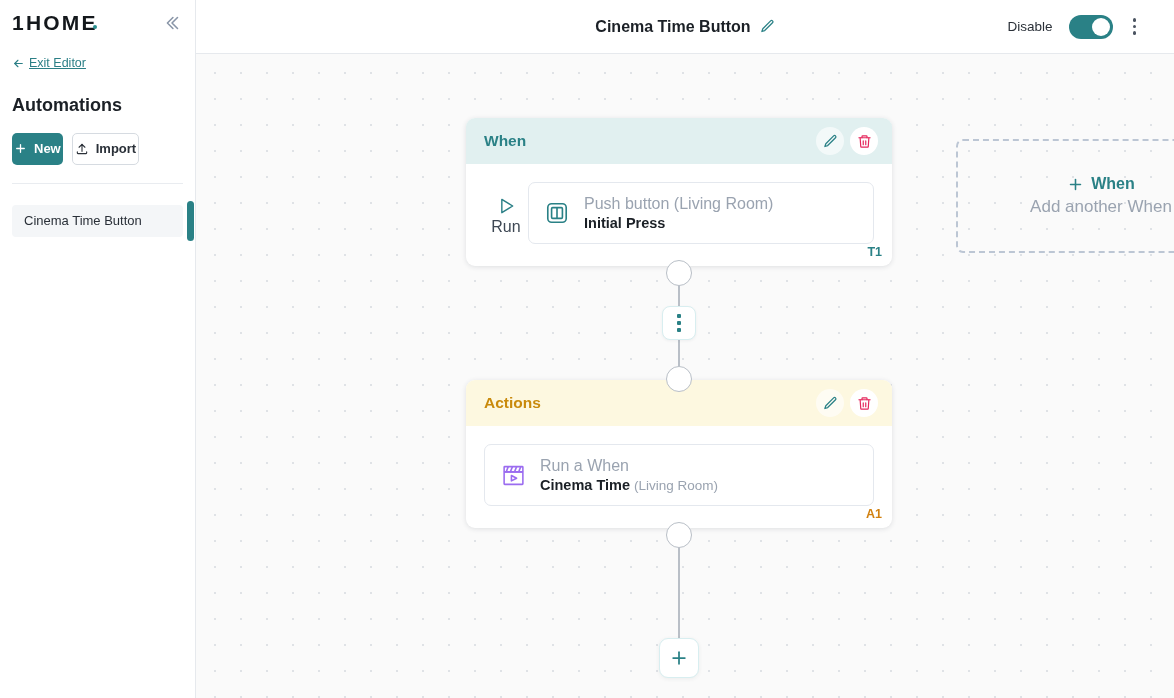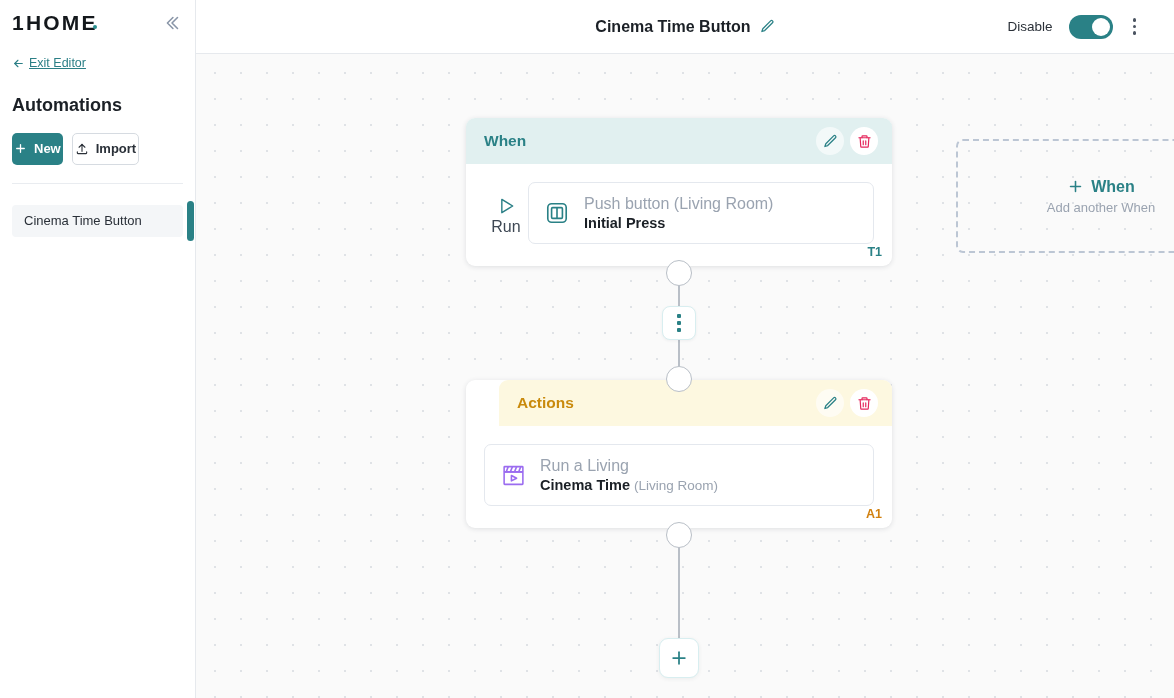--- a/index.html
+++ b/index.html
@@ -118,21 +118,21 @@
   }
   .card-when { left: 270px; top: 118px; }
   .card-actions { left: 270px; top: 380px; }
 
   .card-head {
     height: 46px; border-radius: 9px 9px 0 0;
     display: flex; align-items: center;
     padding: 0 14px 0 18px;
   }
   .head-when { background: #e1f0f0; }
-  .head-actions { background: #fdf8e0; margin-left: 33px; }
+  .head-actions { background: #fdf8e0; }
   .card-head-title { font-size: 15.5px; font-weight: bold; flex: 1; }
   .title-when { color: #2a8186; }
   .title-actions { color: #c98a0c; }
   .head-btns { display: flex; gap: 6px; }
   .icon-circle {
     width: 28px; height: 28px; border-radius: 50%;
     background: #ffffff;
     display: flex; align-items: center; justify-content: center;
     cursor: pointer;
   }
@@ -197,21 +197,21 @@
     position: absolute; left: 760px; top: 139px;
     width: 290px; height: 114px;
     border: 2px dashed #bcc6d4; border-radius: 7px;
     display: flex; flex-direction: column; align-items: center; justify-content: center;
     gap: 4px; z-index: 4; cursor: pointer;
   }
   .add-panel-title {
     font-size: 16px; font-weight: bold; color: #2a8186;
     display: flex; align-items: center; gap: 7px;
   }
-  .add-panel-sub { font-size: 13px; color: #9aa3b0; }
+  .add-panel-sub { font-size: 17px; color: #9aa3b0; }
 </style>
 </head>
 <body>
 
 <div class="app">
 
   <div class="sidebar">
     <div class="sidebar-top">
       <div class="brand">
         <span>1HOME</span>
@@ -387,21 +387,21 @@
               <rect x="3" y="3.5" width="18" height="5" rx="0.6"></rect>
               <line x1="7" y1="3.5" x2="5" y2="8.5"></line>
               <line x1="11" y1="3.5" x2="9" y2="8.5"></line>
               <line x1="15" y1="3.5" x2="13" y2="8.5"></line>
               <line x1="19" y1="3.5" x2="17" y2="8.5"></line>
               <rect x="3" y="8.5" width="18" height="12" rx="0.6"></rect>
               <polygon points="10,12 15,14.6 10,17.2"></polygon>
             </svg>
           </span>
           <span class="node-text">
-            <span class="node-sub">Run a Living</span>
+            <span class="node-sub">Run a When</span>
             <span class="node-title"><span>Cinema Time</span> <span class="room">(Living Room)</span></span>
           </span>
           <span class="node-tag tag-a">A1</span>
         </div>
       </div>
     </div>
 
   </div>
 </div>
 

